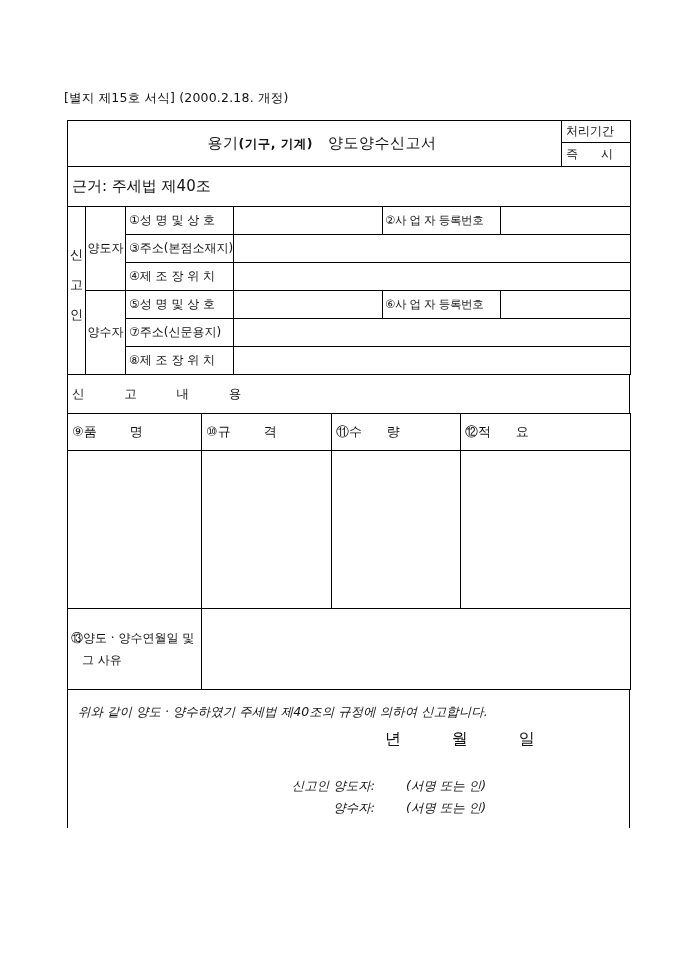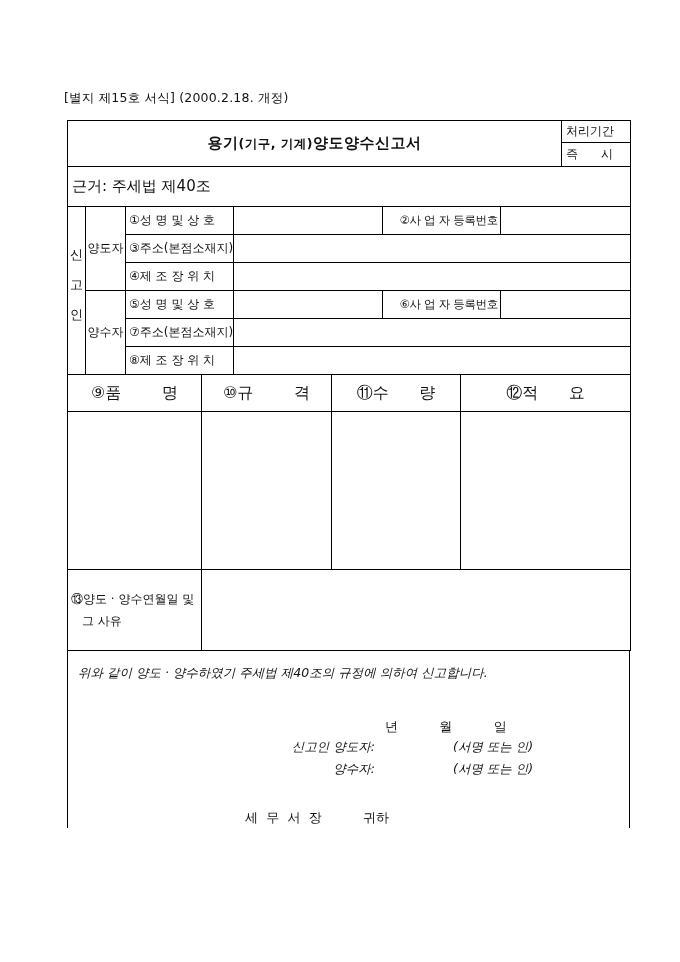--- a/index.html
+++ b/index.html
@@ -28,41 +28,41 @@
   td {
     border:1px solid #000;
     font-size:12px;
     vertical-align:middle;
     padding:0 4px;
     overflow:hidden;
   }
   .pre { white-space:pre; }
   .center { text-align:left; }
   .title-cell { text-align:center; padding:0; }
-  .t-main { font-weight:bold; font-size:15px; letter-spacing:0.5px; }
+  .t-main { font-weight:normal; font-size:15px; letter-spacing:0.5px;margin-left:15px; }
   .t-paren { font-weight:bold; font-size:12.5px; letter-spacing:0.5px; }
   .basis { padding-left:4px; font-size:15px; }
   .vgroup { text-align:center; vertical-align:top; padding:33px 0 0 0; font-size:13px; }
   .vgroup span { display:block; line-height:30px; }
   .role { font-size:12px; padding:0 1px; text-align:center; }
   .lbl { font-size:12px; padding:0 3px; }
-  .lbl-sm { font-size:11.5px; letter-spacing:-0.3px; padding:0 2px;text-align:right; }
+  .lbl-sm { font-size:11.5px; letter-spacing:-0.3px; padding:0 2px; }
   .val { padding:0 3px; }
   .sect { font-size:12.5px; }
-  .colhead { font-size:16px; text-align:center; }
+  .colhead { font-size:13px; text-align:left; }
   .itemcell { vertical-align:top; }
   .lbl13 { vertical-align:middle; padding:12px 3px; font-size:12px; line-height:22px; }
   .lbl13 .indent { padding-left:11px; }
   .bottom-cell { padding:0; vertical-align:top; }
   .bwrap { position:relative; width:100%; height:195px; }
   .decl { position:absolute; left:10px; top:14px; font-size:12.5px;font-style:italic; }
-  .dateline { position:absolute; left:317px; top:67px; font-size:13px; }
+  .dateline { position:absolute; left:317px; top:39px; font-size:16px; }
   .sigrow { position:absolute; left:0; right:0; display:flex; font-size:12.5px;font-style:italic; }
   .sig-l { display:inline-block; width:307px; text-align:right; }
-  .sig-r { margin-left:78px; }
+  .sig-r { margin-left:31px; }
   .recipient { position:absolute; left:177px; top:158px; font-size:13px; }
   .paper-spec { position:absolute; top:896px; right:66px; font-size:11.5px; }
 </style>
 </head>
 <body>
 
 <div class="sheet">
 
   <div class="form-ref">[별지 제15호 서식] (2000.2.18. 개정)</div>
 
@@ -118,30 +118,37 @@
         <td class="val" colspan="3"></td>
       </tr>
       <tr style="height:28px">
         <td class="role" rowspan="3">양수자</td>
         <td class="lbl pre">⑤성 명 및 상 호</td>
         <td class="val"></td>
         <td class="lbl lbl-sm pre">⑥사 업 자 등록번호</td>
         <td class="val"></td>
       </tr>
       <tr style="height:28px">
-        <td class="lbl pre">⑦주소(본점소재지)</td>
+        <td class="lbl pre">⑦주소(신문용지)</td>
         <td class="val" colspan="3"></td>
       </tr>
       <tr style="height:28px">
         <td class="lbl pre">⑧제 조 장 위 치</td>
         <td class="val" colspan="3"></td>
       </tr>
     </tbody>
       </table>
 
+    <table class="tbl">
+      <tbody>
+          <tr style="height:39px">
+        <td class="center pre sect">신          고          내          용</td>
+      </tr>
+    </tbody>
+      </table>
 
     <table class="tbl">
       <colgroup>
         <col style="width:134px">
           <col style="width:130px">
           <col style="width:129px">
           <col style="width:170px">
       </colgroup>
       <tbody>
           <tr style="height:37px">

